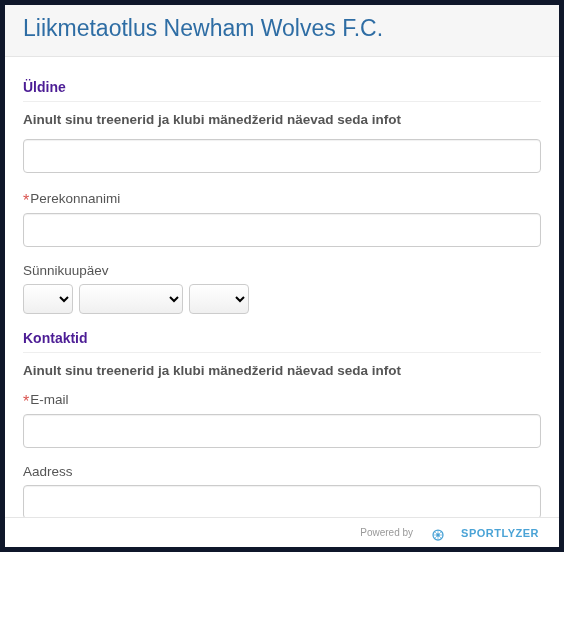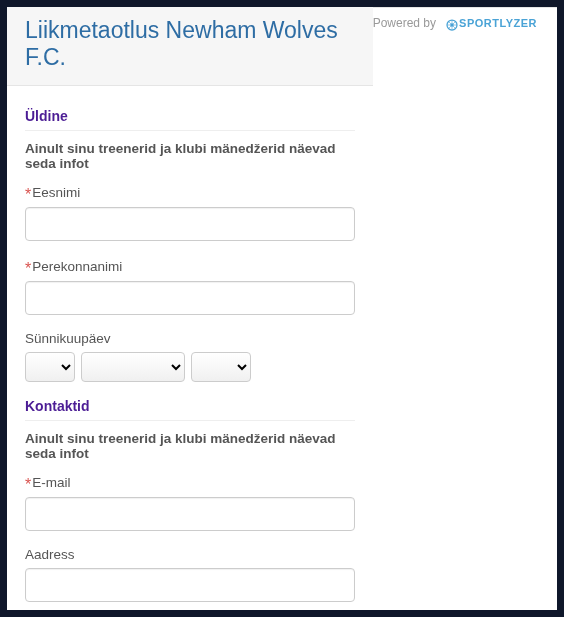--- a/index.html
+++ b/index.html
@@ -6,25 +6,25 @@
     body {
       font-family: "Helvetica Neue", Helvetica, Arial, sans-serif;
       background: #fff;
       width: 564px;
       height: 617px;
       overflow: hidden;
       position: relative;
     }
     .outer-frame {
       width: 564px;
-      height: 617px;
-      border: 7px solid #0f172a;
+      height: 552px;
+      border: 5px solid #0f172a;
       position: relative;
       display: flex;
-      flex-direction: row;
+      flex-direction: column;
     }
     .scroll-area {
       flex: 1;
       overflow-y: scroll;
       overflow-x: hidden;
     }
     .scroll-area::-webkit-scrollbar {
       width: 14px;
     }
     .scroll-area::-webkit-scrollbar-track {
@@ -115,27 +115,27 @@
       border-top: 1px solid #e5e5e5;
       background: #fff;
       display: flex;
       align-items: center;
       justify-content: flex-end;
       padding: 0 20px 0 0;
       flex-shrink: 0;
     }
     .powered-text {
       color: #999;
-      font-size: 12px;
-      margin-right: 10px;
+      font-size: 10px;
+      margin-right: 19px;
     }
     .logo-wrap {
       display: inline-flex;
       align-items: center;
-      gap: 1px;
+      gap: 17px;
     }
     .logo-text {
       color: #4aa3d6;
       font-size: 11px;
       font-weight: bold;
       letter-spacing: 0.5px;
     }
     .logo-icon {
       width: 12px;
       height: 12px;
@@ -150,23 +150,20 @@
     <div class="header-block">
       <h1 class="header-title">Liikmetaotlus Newham Wolves F.C.</h1>
     </div>
     <div class="content">
 
       
       <div class="section-title">Üldine</div>
       <hr class="section-rule">
       <div class="privacy-note">Ainult sinu treenerid ja klubi mänedžerid näevad seda infot</div>
 
-      <label class="field-label">
-        <span class="req-star">*</span><span>Eesnimi</span>
-      </label>
       <input type="text" class="text-input" style="">
 
       <label class="field-label">
         <span class="req-star">*</span><span>Perekonnanimi</span>
       </label>
       <input type="text" class="text-input" style="">
 
       <label class="field-label">Sünnikuupäev</label>
       <div class="dob-row">
         <select class="sel sel-day"><option></option></select>

